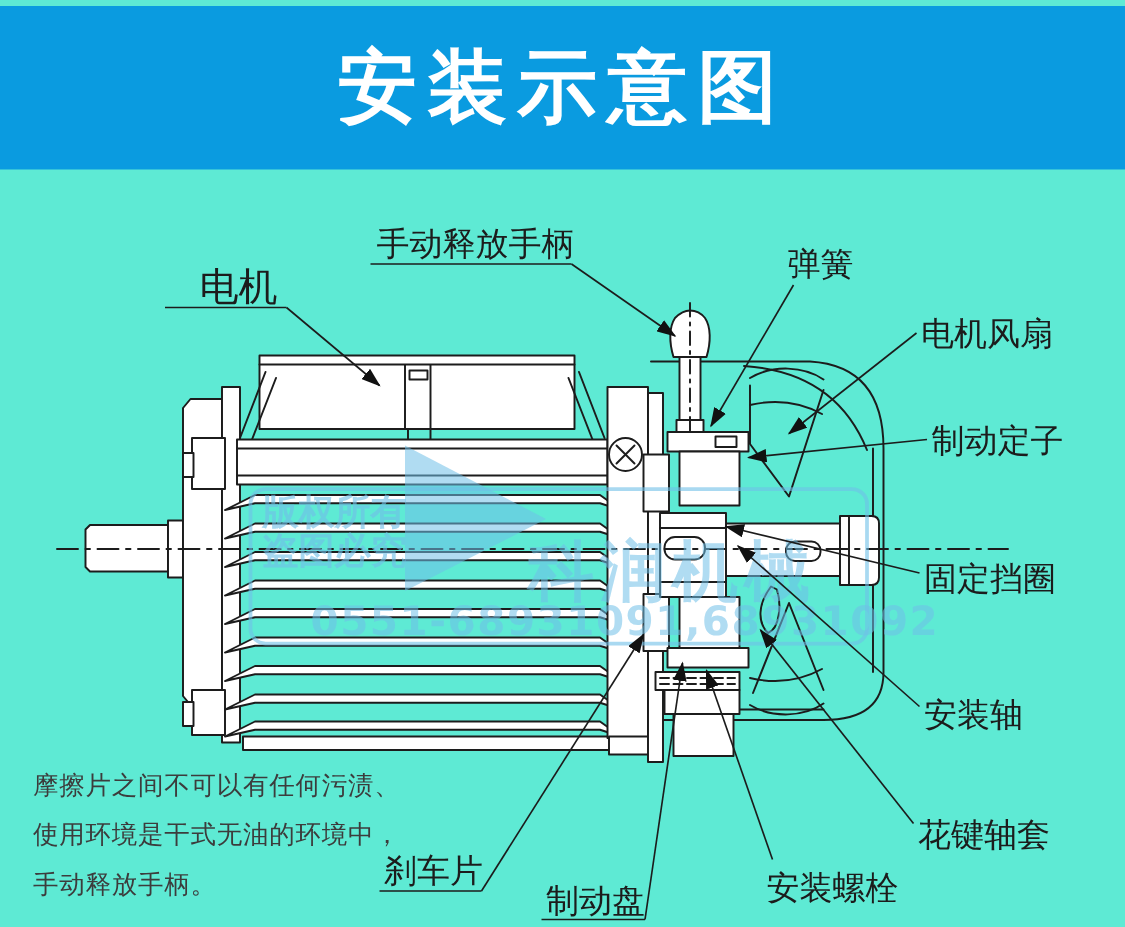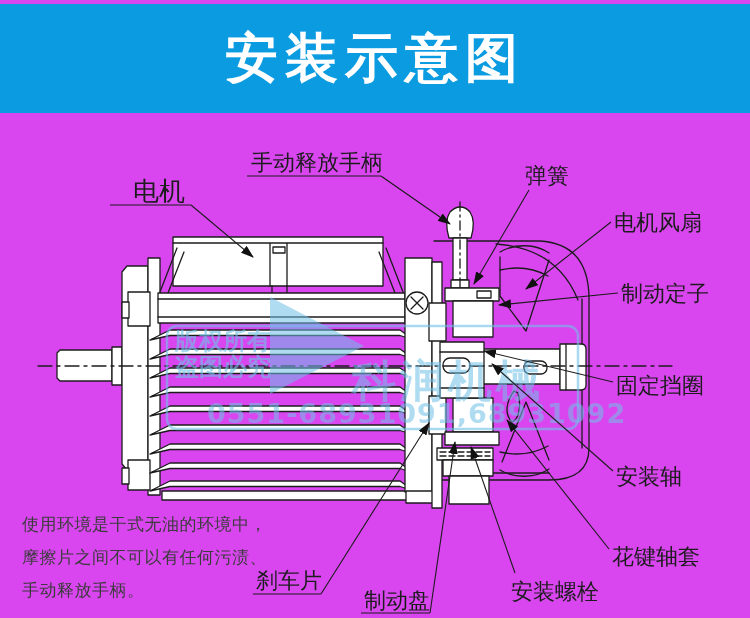--- a/index.html
+++ b/index.html
@@ -1,20 +1,20 @@
 <!DOCTYPE html>
 <html style="--banner-bg: #0a9be0; --banner-text: #ffffff; --line-color: #1c1c1c; --watermark-color: #70c0e8; --note-color: #3c3c3c;"><head>
 <meta charset="utf-8">
 <style>
   :root{
     --banner-bg:#0a9be0; --banner-text:#ffffff;
     --line-color:#1c1c1c; --watermark-color:#70c0e8; --note-color:#3c3c3c;
   }
   html,body{margin:0;padding:0;background:#ffffff;}
-  .stage{position:relative;width:750px;height:618px;background:#d946ef;overflow:hidden;
+  .stage{position:relative;width:750px;height:618px;background:#5eead4;overflow:hidden;
          font-family:"DejaVu Sans",sans-serif;}
   .banner{position:absolute;left:0;top:4px;width:750px;height:109px;
           background:var(--banner-bg);display:flex;align-items:center;justify-content:center;}
   .banner .title{color:var(--banner-text);font-size:53px;font-weight:bold;letter-spacing:7px;}
   svg.diagram{position:absolute;left:0;top:0;}
   .ln{fill:none;stroke:var(--line-color);stroke-width:1.3;stroke-linejoin:round;stroke-linecap:round;}
   .fw{fill:#ffffff;stroke:var(--line-color);stroke-width:1.3;stroke-linejoin:round;}
   .hatch{stroke:var(--line-color);stroke-width:1;}
   .lead{fill:none;stroke:var(--line-color);stroke-width:1.1;}
   .lbl{fill:var(--line-color);font-size:22px;font-family:"DejaVu Sans",sans-serif;}
@@ -199,18 +199,18 @@
       <path class="lead" marker-end="url(#arw)" d="M430,613 L455,442"></path>
       <text x="364" y="608" class="lbl">制动盘</text>
 
       <path class="lead" d="M253,594 H321"></path>
       <path class="lead" marker-end="url(#arw)" d="M321,594 L429,423"></path>
       <text x="256" y="588" class="lbl">刹车片</text>
     </g>
   </svg>
 
   <div class="note">
+    <p>摩擦片之间不可以有任何污渍、</p>
     <p>使用环境是干式无油的环境中，</p>
-    <p>摩擦片之间不可以有任何污渍、</p>
     <p>手动释放手柄。</p>
   </div>
 
 </div>
 
 </body></html>

